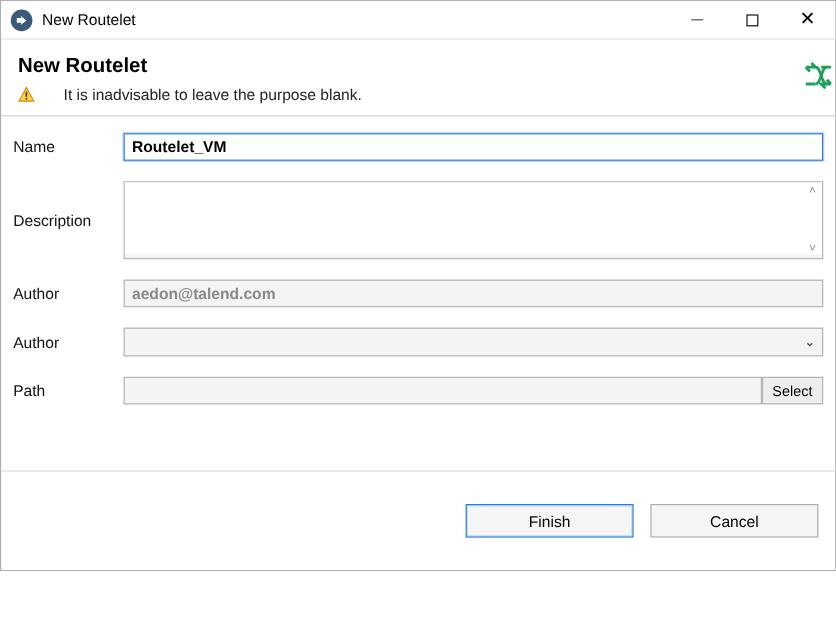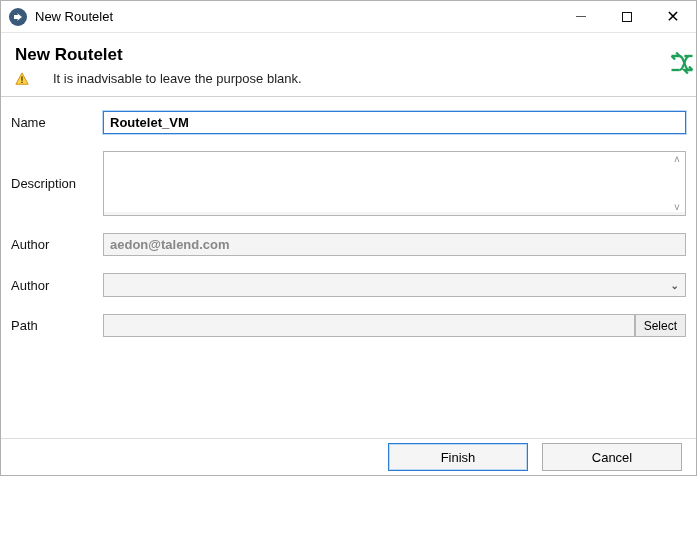--- a/index.html
+++ b/index.html
@@ -126,21 +126,21 @@
     flex-shrink: 0;
   }
   .combo {
     display:flex; align-items:center; justify-content:space-between;
     min-height: 24px;
   }
   .combo .caret { color:#555; font-size:10px; }
   
   .footer {
     border-top: 1px solid #ddd;
-    padding: 4px 14px;
+    padding: 27px 14px;
     display: flex;
     justify-content: flex-end;
     gap: 14px;
   }
   .footer button {
     width: 140px;
     height: 28px;
     border: 1px solid #adadad;
     background: #f5f5f5;
     font-family: inherit;

